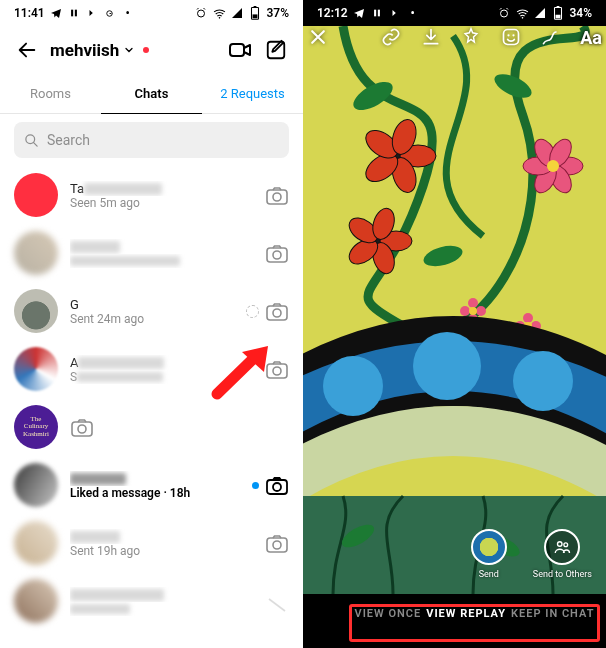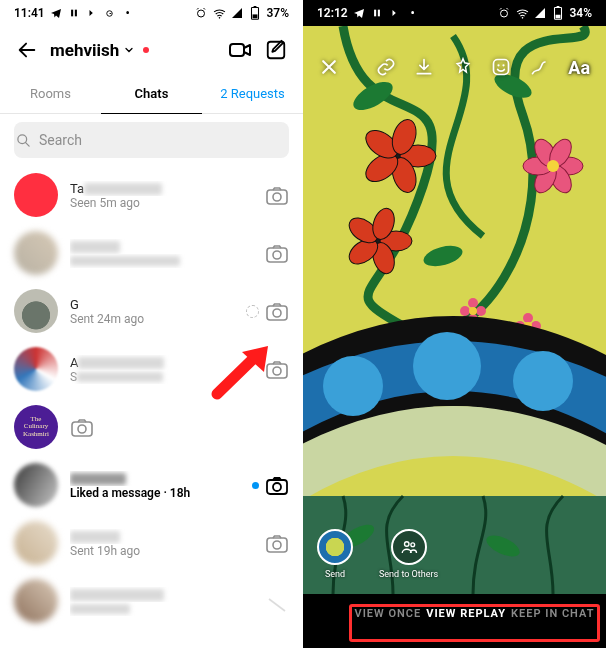--- a/index.html
+++ b/index.html
@@ -24,21 +24,21 @@
 
   
   .tabs { display: flex; height: 40px; border-bottom: 1px solid #e6e6e6; }
   .tab { flex: 1; display: flex; align-items: center; justify-content: center; font-size: 13px; color: #8e8e8e; position: relative; }
   .tab.active { color: #000; font-weight: 600; }
   .tab.active::after { content: ""; position: absolute; left: 0; right: 0; bottom: -1px; height: 1.5px; background: #000; }
   .tab.link { color: #0095f6; }
 
   
   .search-wrap { padding: 8px 14px; }
-  .search { height: 36px; background: #efefef; border-radius: 8px; display: flex; align-items: center; padding: 0 2px; gap: 8px; color: #8e8e8e; font-size: 14px; }
+  .search { height: 36px; background: #efefef; border-radius: 8px; display: flex; align-items: center; padding: 0 10px; gap: 8px; color: #8e8e8e; font-size: 14px; }
 
   
   .chat-list { }
   .chat-row { display: flex; align-items: center; height: 58px; padding: 0 14px; gap: 12px; }
   .avatar { width: 44px; height: 44px; border-radius: 50%; background: #ccc; flex-shrink: 0; }
   .avatar.red { background: #ff2f40; }
   .avatar.tck { background: #4c1d95; color: #f4e1b5; display:flex; align-items:center; justify-content:center; font-size:7px; font-family: serif; text-align:center; line-height:1.05; }
   .chat-text { flex: 1; min-width: 0; }
   .chat-name { font-size: 13px; color: #262626; font-weight: 400; white-space: nowrap; overflow: hidden; text-overflow: ellipsis; }
   .chat-name.bold { font-weight: 700; }
@@ -48,26 +48,26 @@
   .dashed-circle { width: 13px; height: 13px; border-radius:50%; border: 1px dashed #bbb; }
   .blue-dot { width: 7px; height: 7px; border-radius: 50%; background: #0095f6; }
   .cam-ico svg { display:block; }
 
   
   .annot-arrow { position: absolute; width: 60px; height: 50px; pointer-events: none; }
 
   
   .story-canvas { position: absolute; top: 26px; left: 0; right: 0; bottom: 54px; overflow: hidden; }
   .art-bg { position:absolute; inset:0; }
-  .story-topbar { position: absolute; top: 0; left: 0; right: 0; height: 52px; display: flex; align-items: flex-end; padding: 0 16px; gap: 18px; color: #fff; }
+  .story-topbar { position: absolute; top: 0; left: 0; right: 0; height: 52px; display: flex; align-items: flex-start; padding: 0 4px; gap: 18px; color: #fff; }
   .story-topbar .sp { flex: 1; }
   .story-ico { width: 22px; height: 22px; display:inline-flex; align-items:center; justify-content:center; filter: drop-shadow(0 0 2px rgba(0,0,0,.6)); }
   .aa { font-weight: 700; font-size: 18px; text-shadow: 0 0 3px rgba(0,0,0,.7); }
 
-  .story-send { position: absolute; bottom: 10px; left: 0; right: 0; height: 60px; display: flex; align-items: center; padding: 0 14px; gap: 26px; color:#fff; }
+  .story-send { position: absolute; bottom: 10px; left: 0; right: 0; height: 60px; display: flex; align-items: center; justify-content: flex-end; padding: 0 14px; gap: 26px; color:#fff; }
   .send-item { display: flex; flex-direction: column; align-items: center; gap: 4px; }
   .send-circle { width: 36px; height: 36px; border-radius: 50%; background: rgba(0,0,0,.35); border: 2px solid #fff; display:flex; align-items:center; justify-content:center; }
   .send-label { font-size: 9px; text-shadow: 0 0 3px rgba(0,0,0,.8); }
 
   .modes-bar { position: absolute; left: 6px; right: 6px; bottom: 6px; height: 38px; background: #000; display: flex; justify-content: space-around; border: 3px solid #ff2f2f; border-radius: 3px; margin-left: 40px; }
   .mode { font-size: 11px; letter-spacing: 1px; color: #8a8a8a; font-weight: 600; }
   .mode.active { color: #fff; font-weight: 700; }
 
   svg { overflow: visible; }
 </style>

